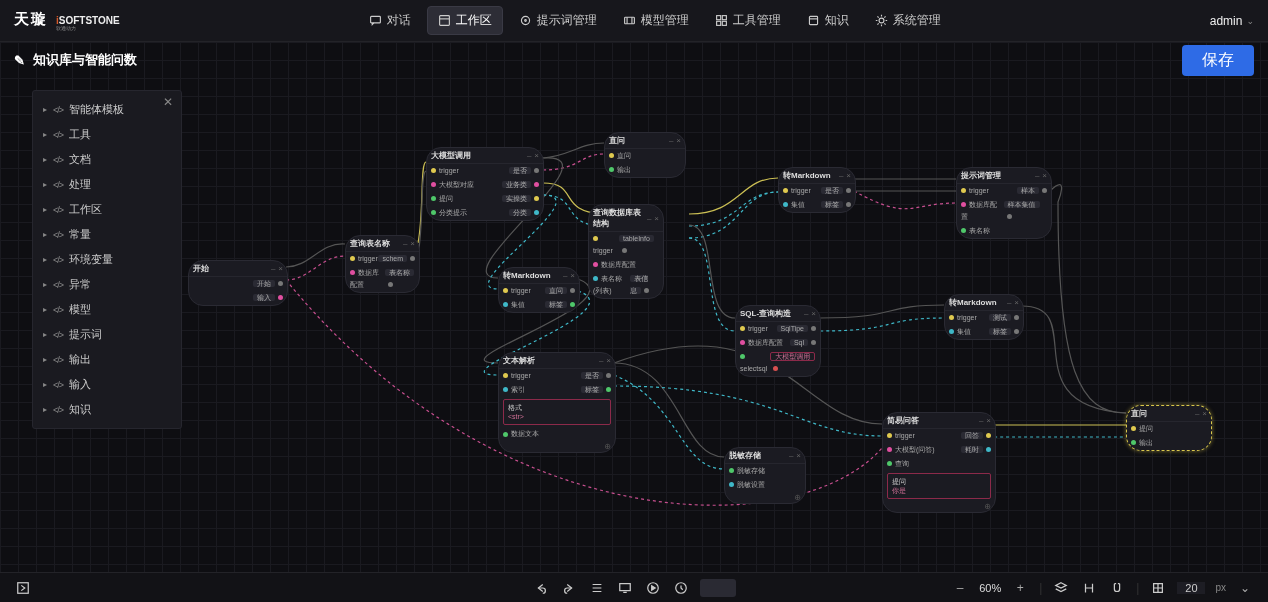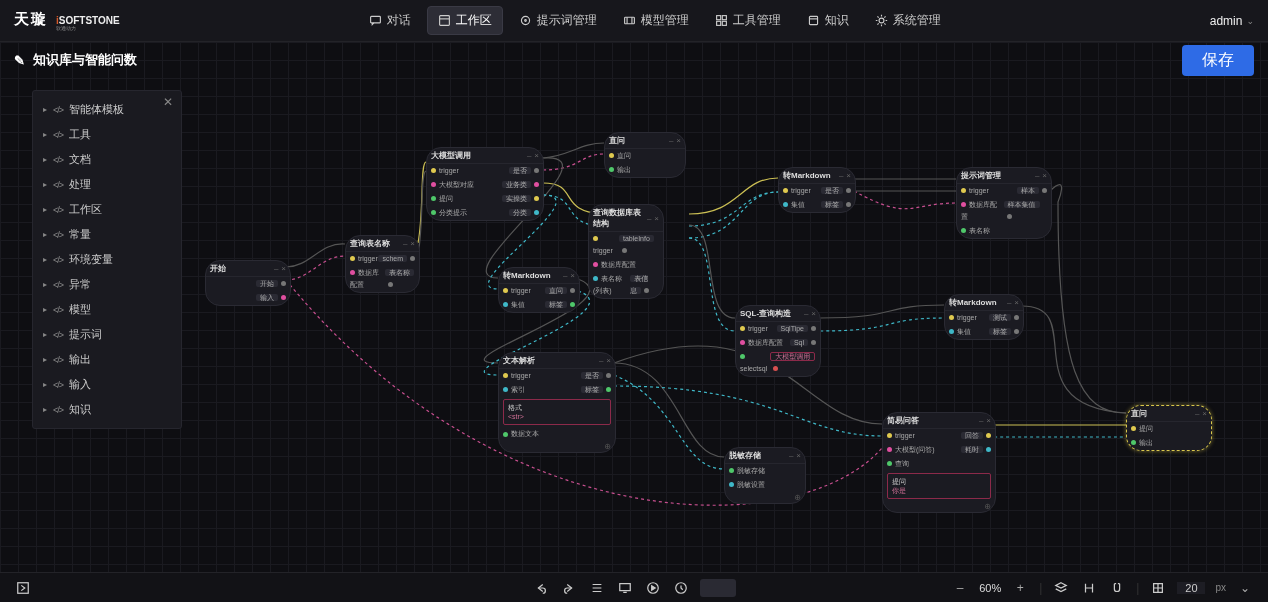--- a/index.html
+++ b/index.html
@@ -254,21 +254,21 @@
     <path class="edge e-cyan" d="M614 333 C 680 360, 680 427, 724 427"></path>
     <path class="edge e-grey" d="M614 321 C 780 260, 800 382, 882 382"></path>
     <path class="edge e-cyan" d="M614 344 C 780 344, 800 394, 882 394"></path>
     <path class="edge e-pink" d="M286 238 C 500 500, 800 500, 882 406"></path>
     <path class="edge e-yellow" d="M994 383 C 1060 383, 1060 383, 1126 383"></path>
     <path class="edge e-cyan" d="M994 395 C 1060 395, 1060 395, 1126 395"></path>
     <path class="edge e-grey" d="M1022 264 C 1090 264, 1010 364, 1126 371"></path>
     <path class="edge e-grey" d="M1050 149 C 1070 130, 1058 160, 1058 160 C 1058 330, 1080 371, 1126 371"></path>
   </svg>
 
-  <div class="node" style="left:205px;top:218px;width:86px">
+  <div class="node" style="left:188px;top:218px;width:100px">
     <div class="node-hdr">
         <span class="ttl">开始</span>
         <span class="hctl">
           <span>–</span>
           <span>×</span>
         </span>
       </div>
     <div class="node-row">
         <span></span>
         <span><span class="pill">开始</span><span class="port r p-grey"></span></span>

